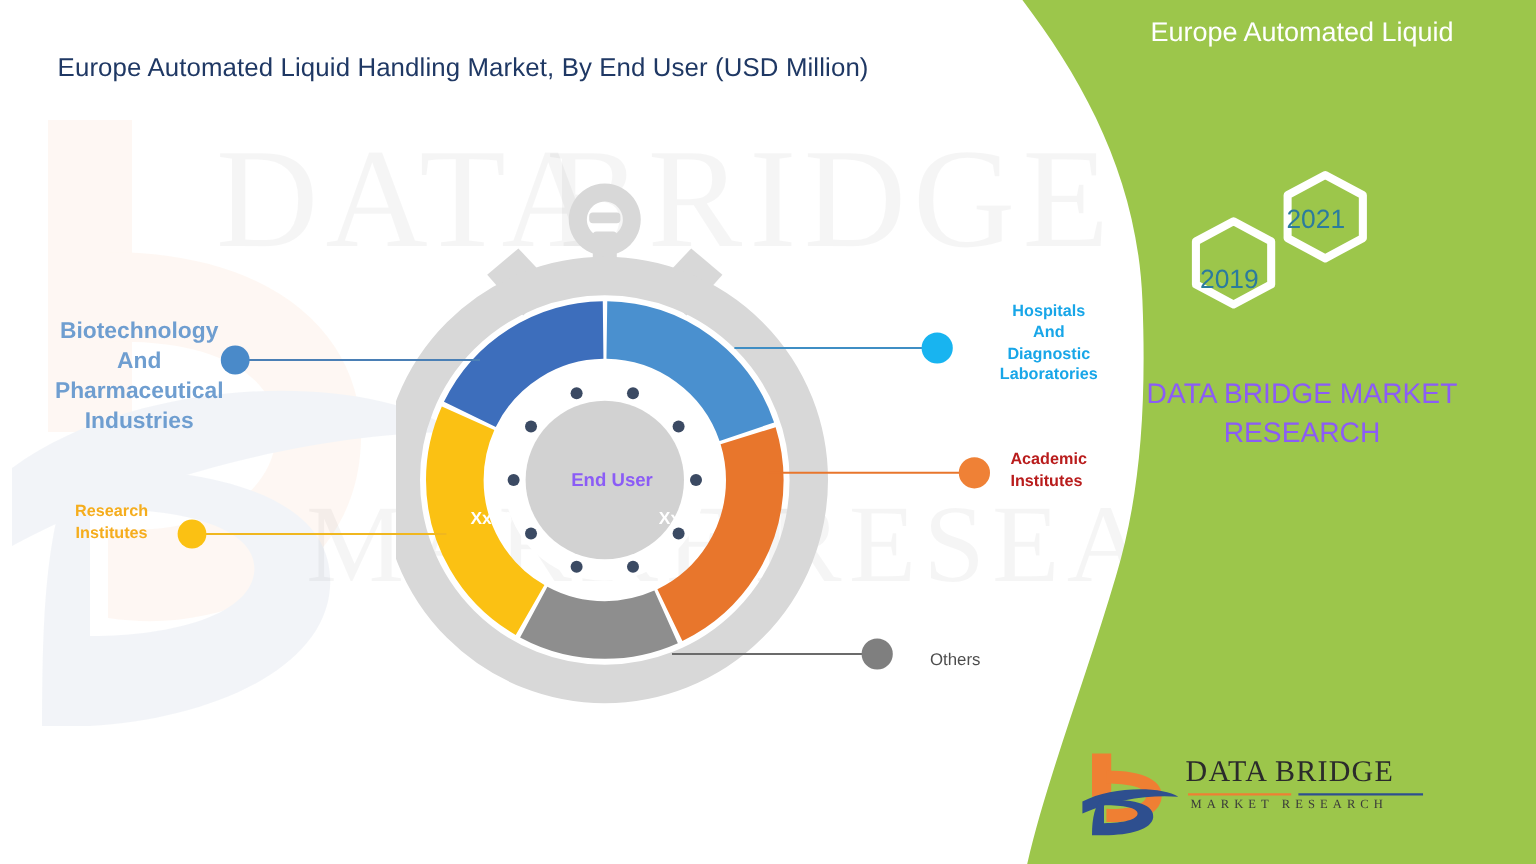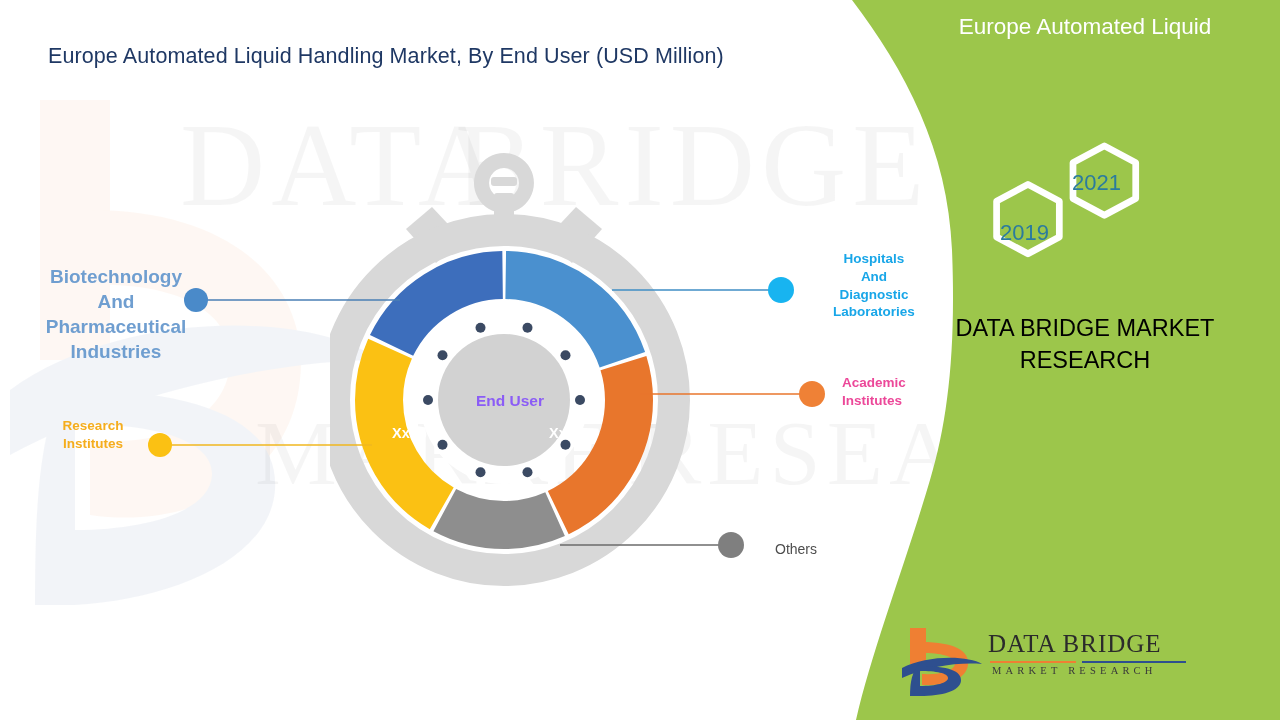--- a/index.html
+++ b/index.html
@@ -69,21 +69,21 @@
     font-weight: 400;
   }
   .hex-2021 { left: 172px; top: 170px; }
   .hex-2028 { left: 100px; top: 220px; }
 
   .brand-name {
     position: absolute;
     left: 0; top: 312px;
     width: 370px;
     text-align: center;
-    color: #000000;
+    color: #8b5cf6;
     font-size: 23.5px;
     line-height: 32px;
     font-weight: 400;
   }
 
   .logo-box { position: absolute; left: 0px; top: 620px; width: 320px; height: 82px; }
   .logo-data-bridge {
     position: absolute; left: 88px; top: 10px;
     font-family: "Liberation Serif", serif;
     font-size: 25px; letter-spacing: 1px;
@@ -124,21 +124,21 @@
     font-size: 14.5px;
     font-weight: bold;
     white-space: nowrap;
   }
 
   
   .callout { position: absolute; font-weight: bold; line-height: 1.32; }
   .cl-biotech   { left: 40px;  top: 264px; width: 152px; text-align: center; color: #6f9ed0; font-size: 19px; }
   .cl-research  { left: 34px;  top: 417px; width: 118px; text-align: center; color: #f5ad1d; font-size: 13.5px; }
   .cl-hospitals { left: 814px; top: 250px; width: 120px; text-align: center; color: #18a6e8; font-size: 13.5px; }
-  .cl-academic  { left: 842px; top: 374px; width: 110px; text-align: left;   color: #ec4899; font-size: 13.5px; }
+  .cl-academic  { left: 842px; top: 374px; width: 110px; text-align: left;   color: #b91c1c; font-size: 13.5px; }
   .cl-others    { left: 775px; top: 540px; width: 110px; text-align: left;   color: #4d4d4d; font-size: 14px; font-weight: normal; }
 
   .connector { position: absolute; pointer-events: none; }
 </style>
 </head>
 <body>
 
 <div id="stage">
 
   <div class="wm-layer">

